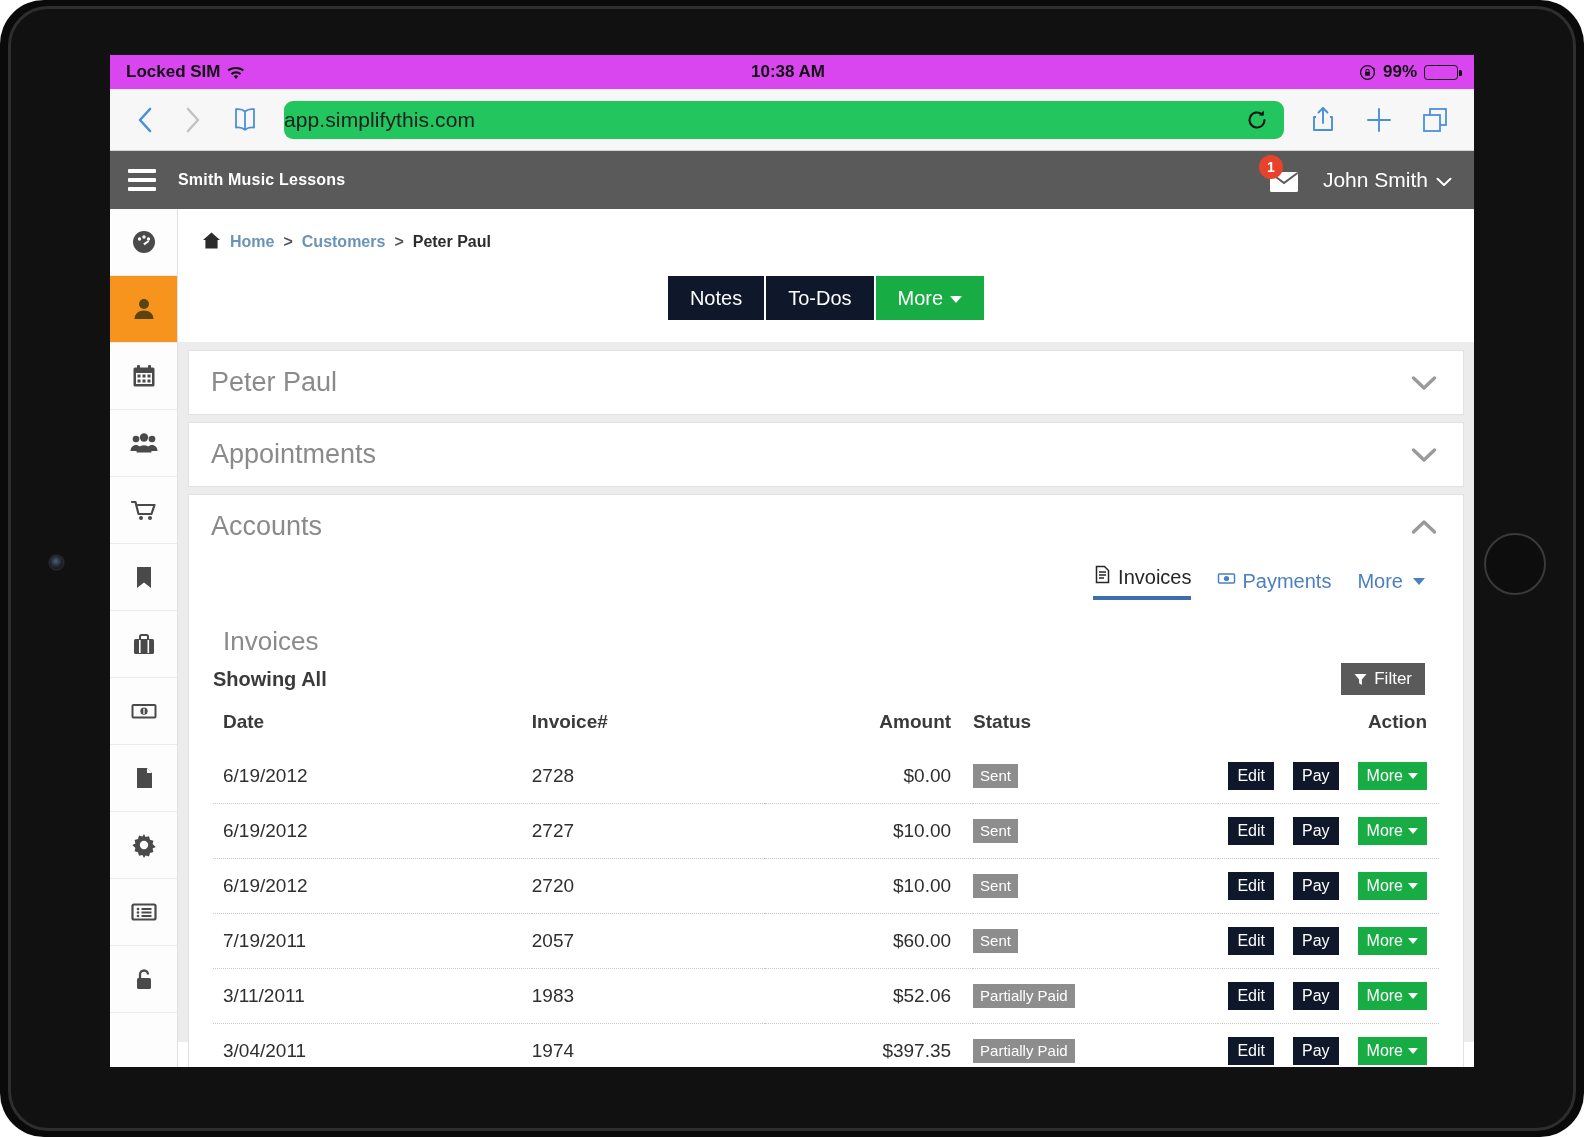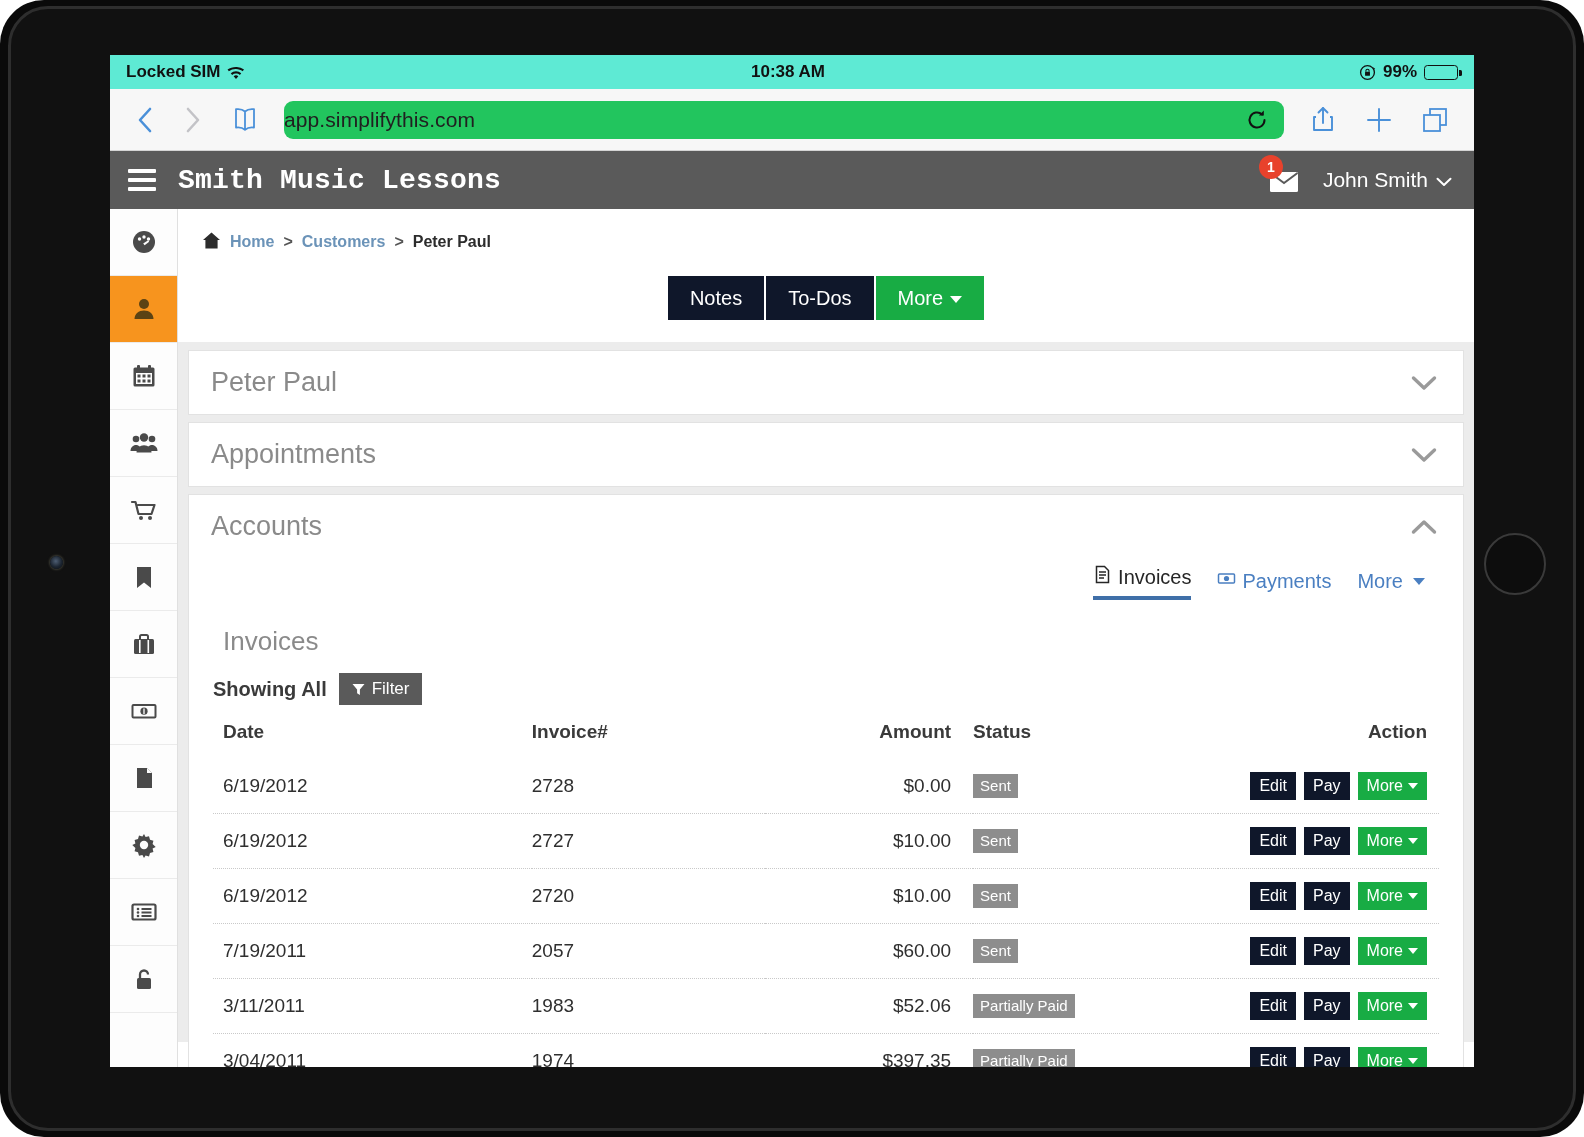--- a/index.html
+++ b/index.html
@@ -42,21 +42,21 @@
   #screen {
     position: absolute; left: 110px; top: 55px;
     width: 1364px; height: 1012px;
     background: #ffffff;
     overflow: hidden;
   }
 
   
   #status-bar {
     height: 34px;
-    background: #5eead4;
+    background: #d946ef;
     display: flex; align-items: center;
     padding: 0 16px;
     font-size: 17px; font-weight: bold; color: #111;
     position: relative;
   }
   .sb-left { display: flex; align-items: center; gap: 7px; }
   .sb-center {
     position: absolute; left: 0; right: 8px; text-align: center;
     font-size: 17px; font-weight: bold; pointer-events: none;
   }
@@ -98,21 +98,21 @@
 
   
   #app-header {
     height: 58px; background: #5a5a5a;
     display: flex; align-items: center;
     padding: 0 22px 0 18px;
     color: #fff;
   }
   #hamburger { width: 28px; display: flex; flex-direction: column; gap: 5px; cursor: pointer; }
   #hamburger span { display:block; height: 4px; background: #fff; border-radius: 1px; }
-  #app-title { font-size: 28px; font-weight: bold; margin-left: 22px; letter-spacing: .2px; font-family: Liberation Mono, monospace; }
+  #app-title { font-size: 16px; font-weight: bold; margin-left: 22px; letter-spacing: .2px; }
   #header-right { margin-left: auto; display: flex; align-items: center; gap: 22px; }
   #mail-wrap { position: relative; width: 34px; height: 30px; }
   #mail-badge {
     position: absolute; left: -8px; top: -10px;
     width: 24px; height: 24px; border-radius: 50%;
     background: #e8422c; color: #fff;
     font-size: 14px; font-weight: bold;
     display: flex; align-items: center; justify-content: center;
   }
   #user-name { font-size: 21px; display: flex; align-items: center; gap: 8px; }
@@ -169,21 +169,21 @@
   #accounts-body { padding: 0 24px 0 24px; }
 
   #tabs-row { display: flex; justify-content: flex-end; align-items: flex-end; gap: 26px; padding-right: 14px; height: 42px; }
   .tab { font-size: 20px; display: flex; align-items: center; gap: 6px; cursor: pointer; padding-bottom: 7px; }
   .tab-active { color: #262626; border-bottom: 4px solid #3f6fa8; }
   .tab-link { color: #4a7fc1; }
   .tab svg { width: 19px; height: 19px; }
 
   #invoices-heading { font-size: 26px; color: #8a8a8a; padding: 26px 0 0 10px; }
 
-  #filter-row { display: flex; align-items: center; justify-content: flex-start; gap: 12px; margin-top: 16px; padding-right: 14px; }
+  #filter-row { display: flex; align-items: center; justify-content: space-between; gap: 12px; margin-top: 6px; padding-right: 14px; }
   #showing-all { font-size: 20px; color: #3a3a3a; font-weight: bold; }
   #filter-btn {
     background: #5a5a5a; color: #fff; border: none;
     height: 32px; padding: 0 13px; font-size: 17px;
     font-family: inherit; display: flex; align-items: center; gap: 7px; cursor: pointer;
   }
   .funnel { width: 13px; height: 13px; fill: #fff; }
 
   table { width: 100%; border-collapse: collapse; margin-top: 16px; }
   th { font-size: 19px; color: #3a3a3a; font-weight: bold; padding: 0 0 16px 0; }
@@ -193,21 +193,21 @@
   .col-inv    { width: 19%; text-align: left;  }
   .col-amt    { width: 17%; text-align: right; padding-right: 22px; margin-top: 48px; }
   .col-status { width: 20%; text-align: left;  }
   .col-action { width: 18%; text-align: right; padding-right: 12px; }
 
   .badge {
     display: inline-block; background: #8d8d8d; color: #fff;
     font-size: 15px; padding: 4px 7px; line-height: 1.1;
   }
   .btn-sm { height: 28px; padding: 0 9px; font-size: 16px; line-height: 28px; display: inline-block; }
-  .action-group { display: inline-flex; gap: 8px; margin-left: 8px; }
+  .action-group { display: inline-flex; gap: 19px; margin-left: 8px; }
   .caret-sm { display:inline-block;width:0;height:0;border-left:5px solid transparent;border-right:5px solid transparent;border-top:6px solid currentColor;margin-left:5px;vertical-align:2px;}
 
   #bottom-fade {
     position: absolute; left: 0; right: 0; bottom: 0; height: 2px; background: transparent;
   }
 </style>
 </head>
 <body>
 
 <div id="device">

